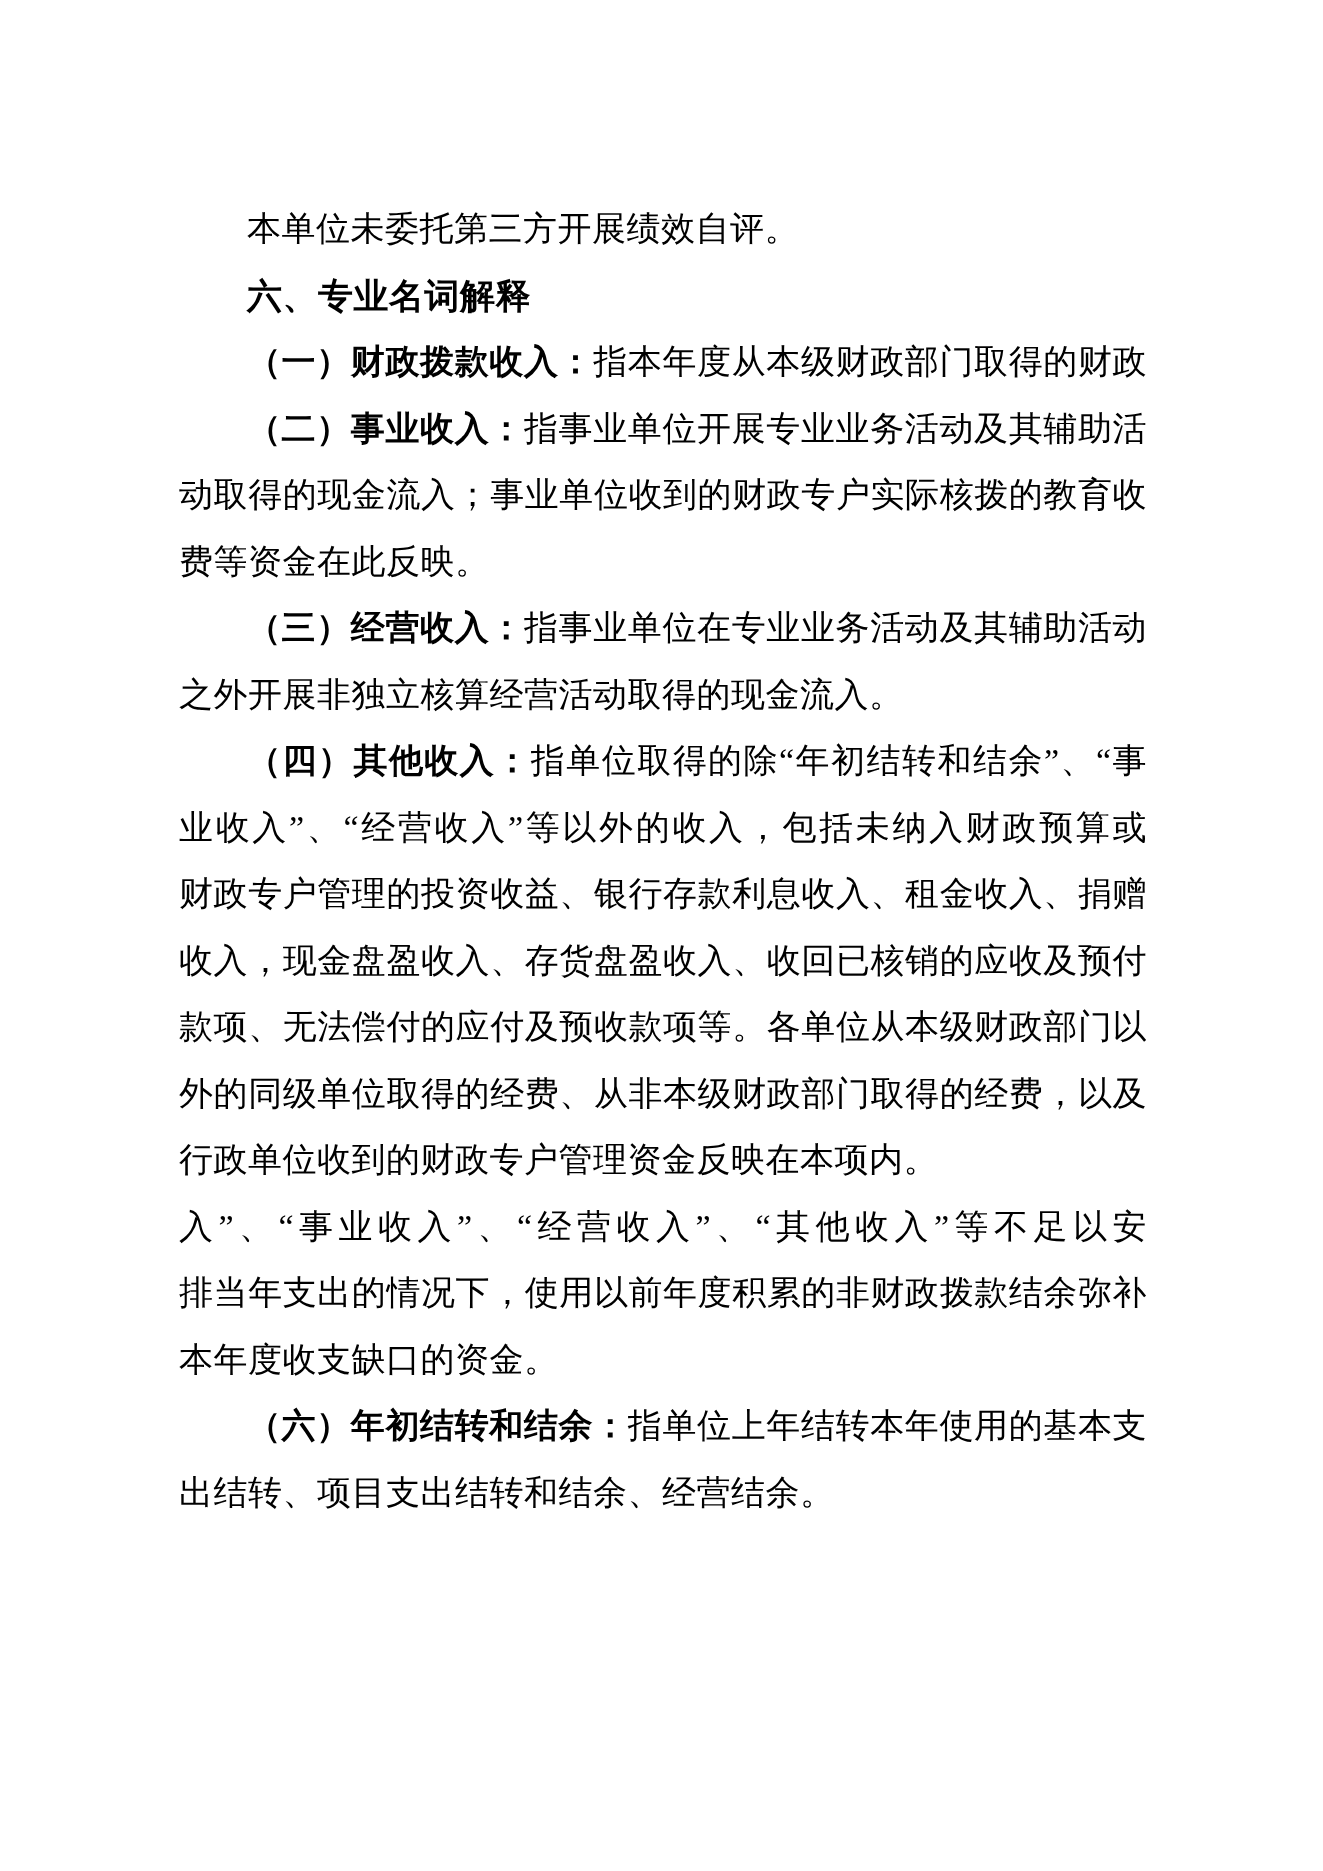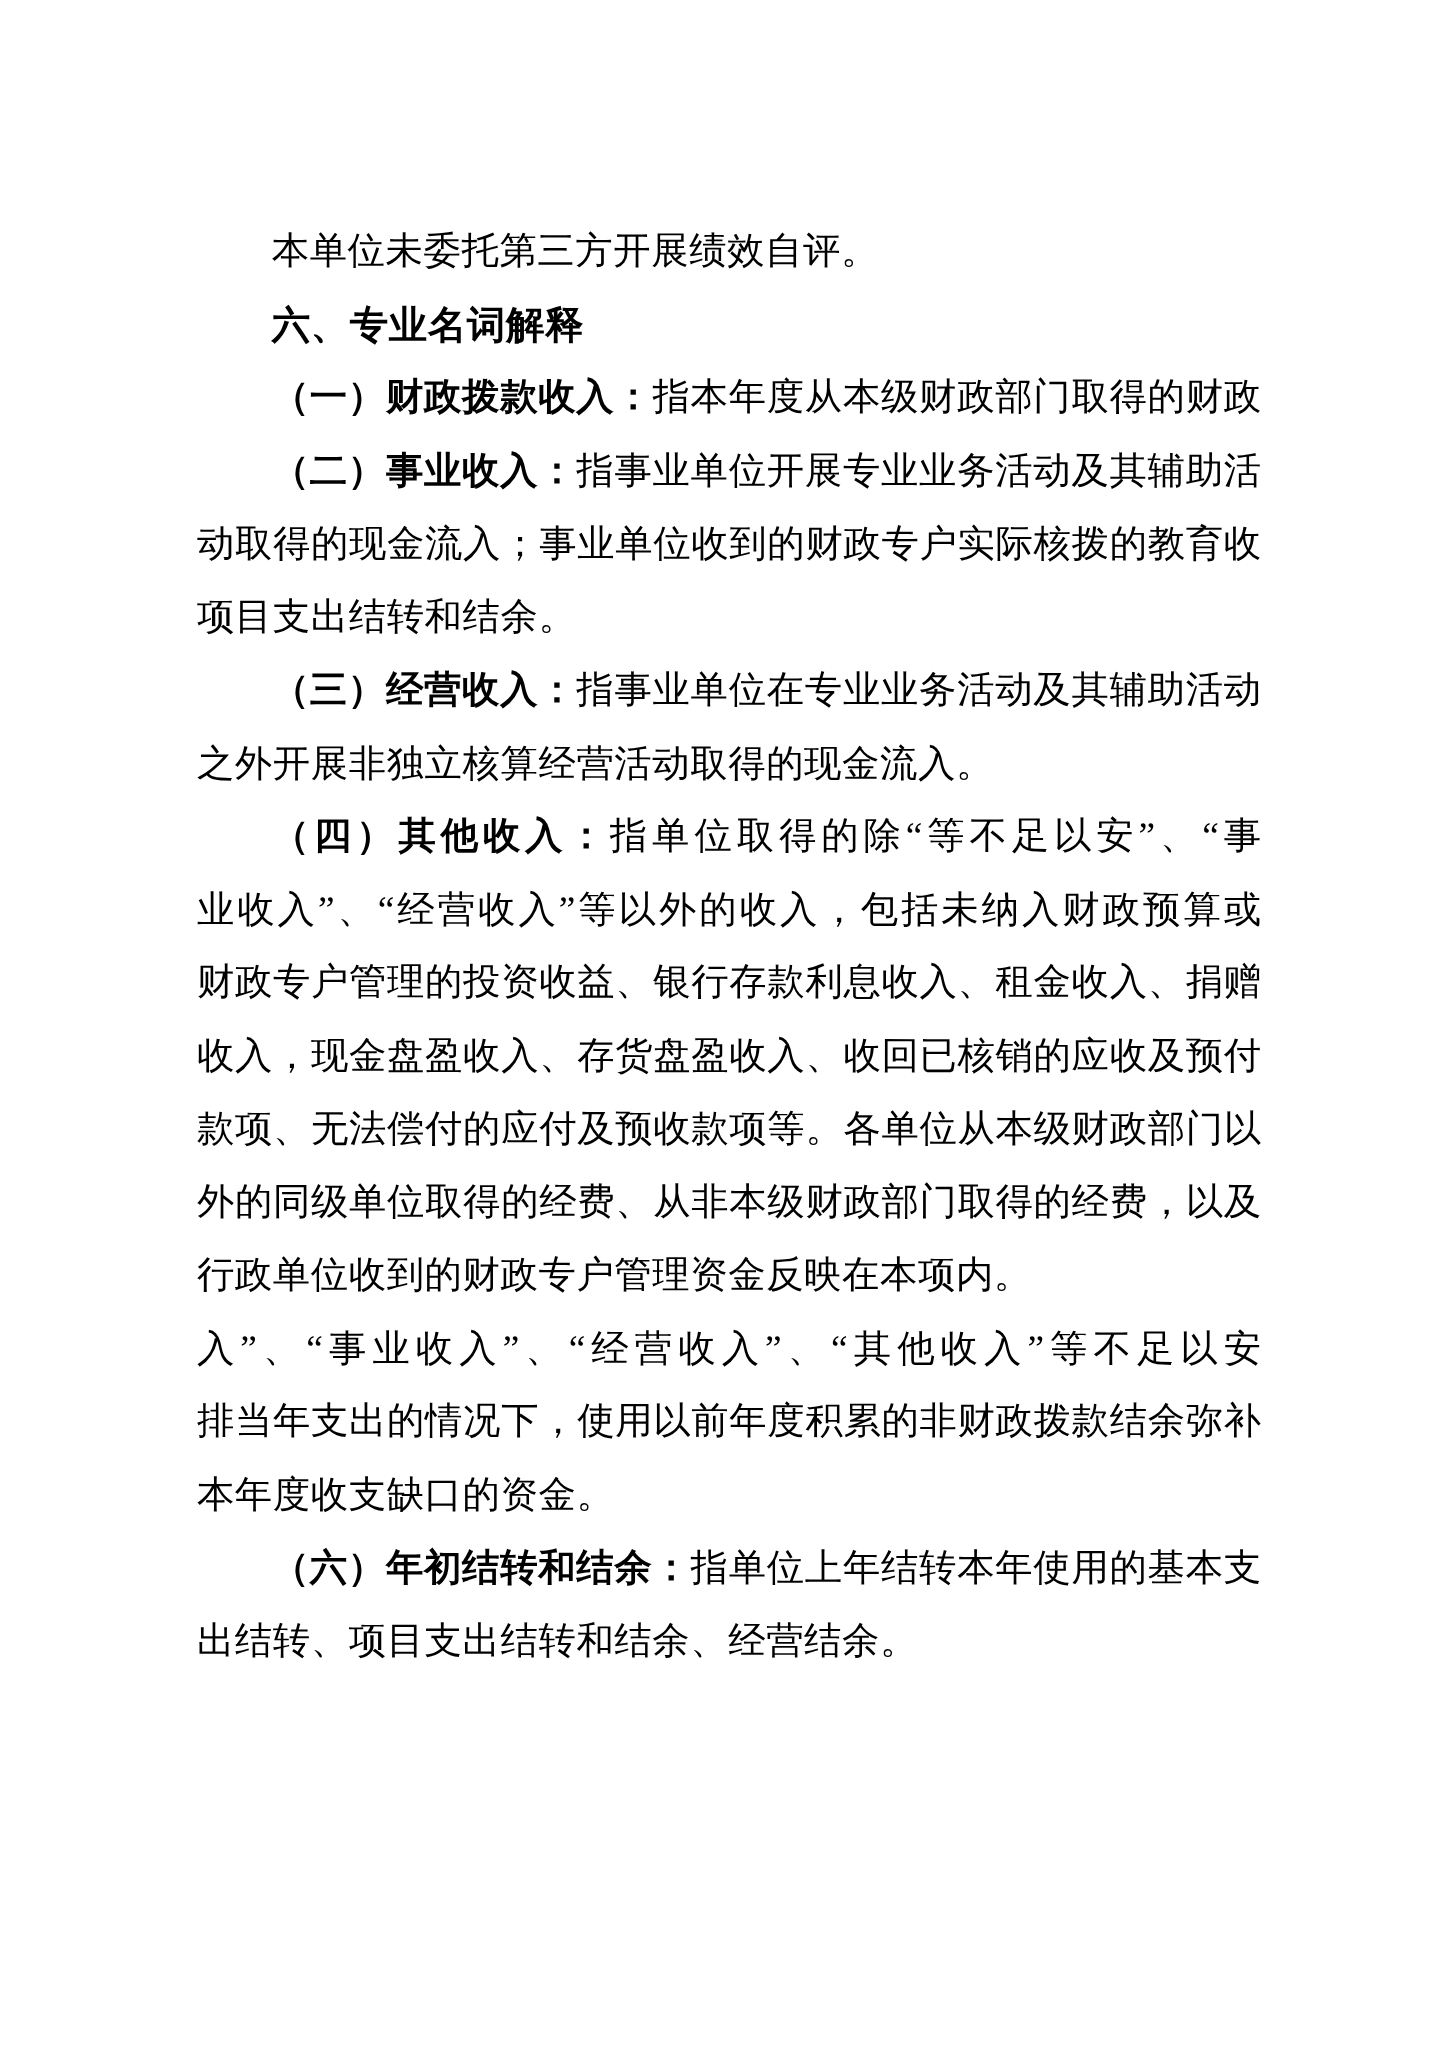--- a/index.html
+++ b/index.html
@@ -52,24 +52,24 @@
 </head>
 <body>
 
 <div class="page">
   <div class="textblock" id="textblock">
       <div class="line indent"><span class="body-text">本单位未委托第三方开展绩效自评。</span></div>
       <div class="line indent heading"><span class="term">六、专业名词解释</span></div>
       <div class="line indent justify"><span class="term">（一）财政拨款收入：</span><span class="body-text">指本年度从本级财政部门取得的财政</span></div>
       <div class="line indent justify"><span class="term">（二）事业收入：</span><span class="body-text">指事业单位开展专业业务活动及其辅助活</span></div>
       <div class="line justify"><span class="body-text">动取得的现金流入；事业单位收到的财政专户实际核拨的教育收</span></div>
-      <div class="line"><span class="body-text">项目支出结转和结余。</span></div>
+      <div class="line"><span class="body-text">费等资金在此反映。</span></div>
       <div class="line indent justify"><span class="term">（三）经营收入：</span><span class="body-text">指事业单位在专业业务活动及其辅助活动</span></div>
       <div class="line"><span class="body-text">之外开展非独立核算经营活动取得的现金流入。</span></div>
-      <div class="line indent justify"><span class="term">（四）其他收入：</span><span class="body-text">指单位取得的除“等不足以安”、“事</span></div>
+      <div class="line indent justify"><span class="term">（四）其他收入：</span><span class="body-text">指单位取得的除“年初结转和结余”、“事</span></div>
       <div class="line justify"><span class="body-text">业收入”、“经营收入”等以外的收入，包括未纳入财政预算或</span></div>
       <div class="line justify"><span class="body-text">财政专户管理的投资收益、银行存款利息收入、租金收入、捐赠</span></div>
       <div class="line justify"><span class="body-text">收入，现金盘盈收入、存货盘盈收入、收回已核销的应收及预付</span></div>
       <div class="line justify"><span class="body-text">款项、无法偿付的应付及预收款项等。各单位从本级财政部门以</span></div>
       <div class="line justify"><span class="body-text">外的同级单位取得的经费、从非本级财政部门取得的经费，以及</span></div>
       <div class="line"><span class="body-text">行政单位收到的财政专户管理资金反映在本项内。</span></div>
       <div class="line justify"><span class="body-text">入”、“事业收入”、“经营收入”、“其他收入”等不足以安</span></div>
       <div class="line justify"><span class="body-text">排当年支出的情况下，使用以前年度积累的非财政拨款结余弥补</span></div>
       <div class="line"><span class="body-text">本年度收支缺口的资金。</span></div>
       <div class="line indent justify"><span class="term">（六）年初结转和结余：</span><span class="body-text">指单位上年结转本年使用的基本支</span></div>

